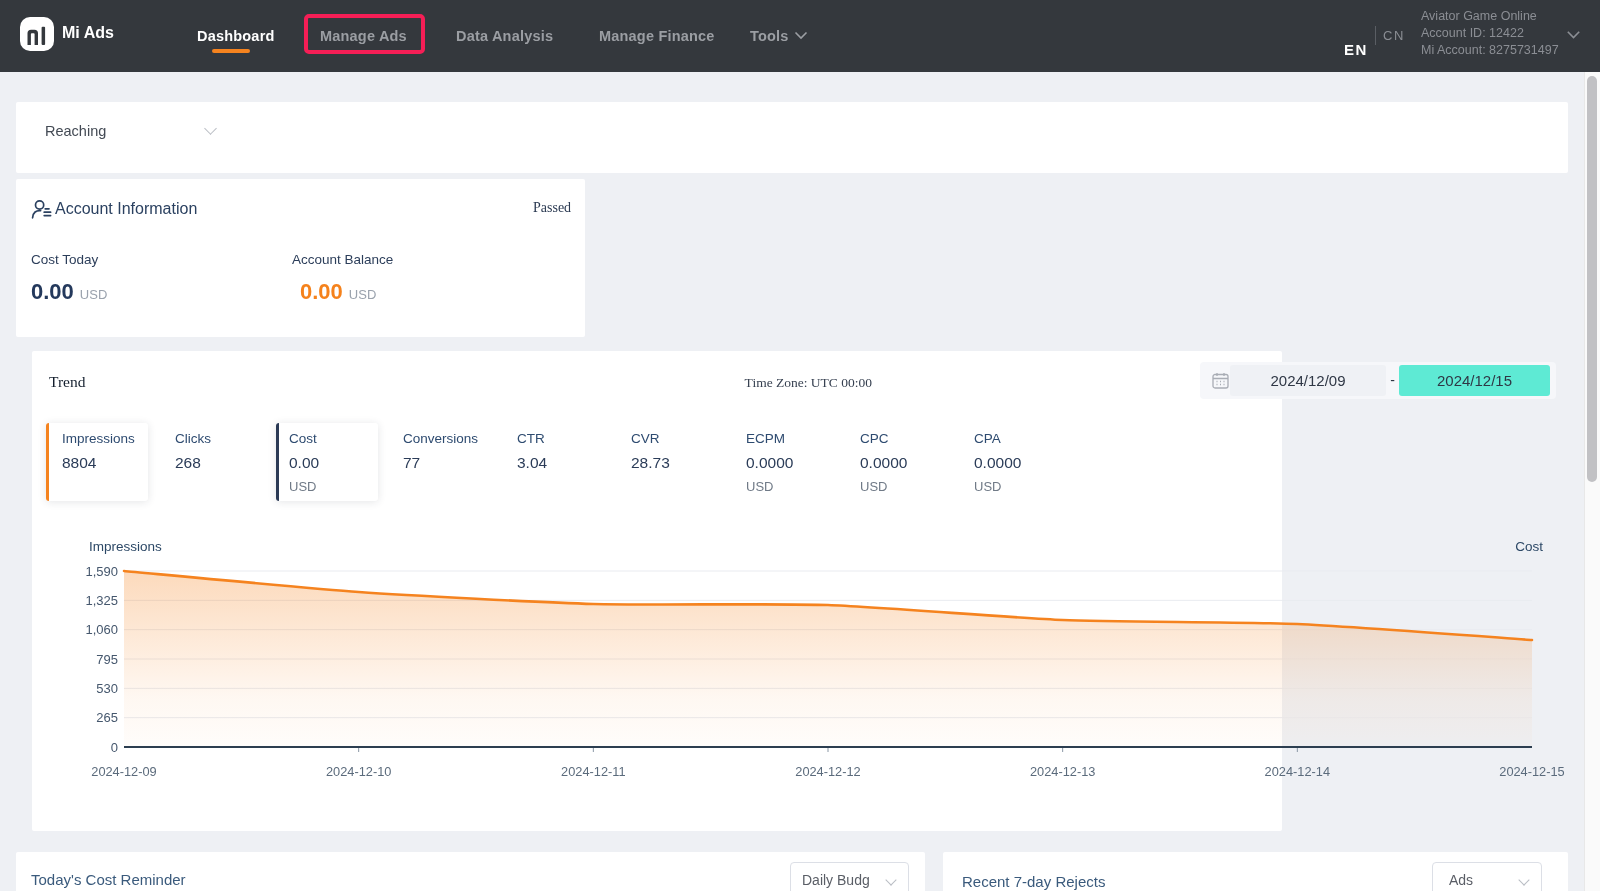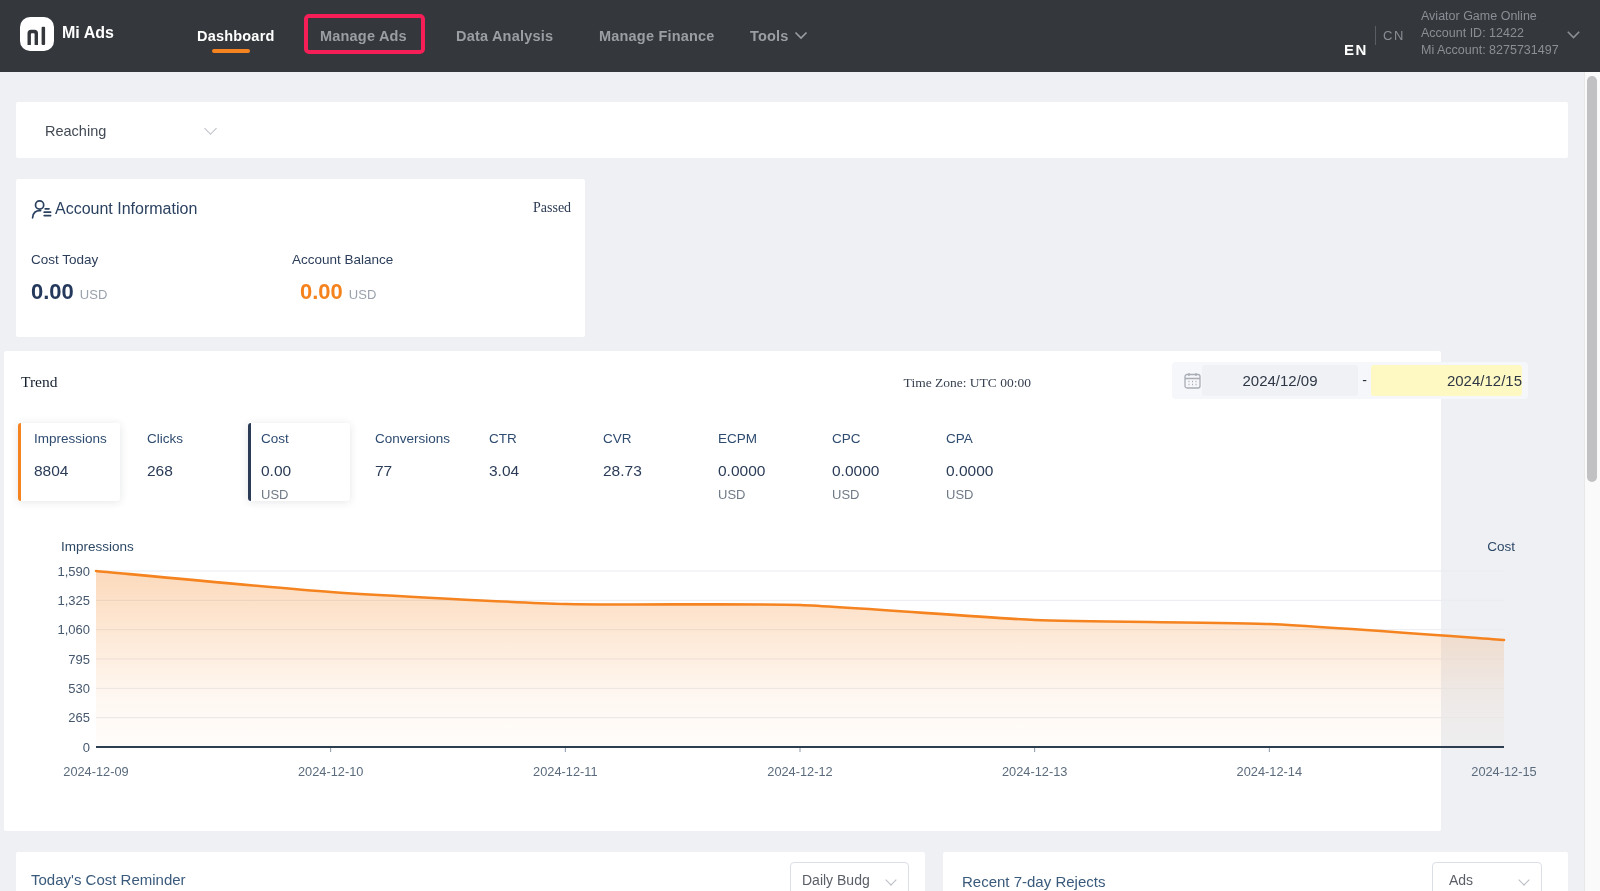--- a/index.html
+++ b/index.html
@@ -8,21 +8,21 @@
   .abs { position:absolute; }
   
   #hdr { position:absolute; left:0; top:0; width:1600px; height:72px; background:#34383d; }
   .navitem { position:absolute; top:28px; font-size:14.5px; font-weight:bold; color:#9b9ea3; letter-spacing:0.2px; }
   .chev { display:inline-block; width:9px; height:9px; border-right:1.8px solid #9b9ea3; border-bottom:1.8px solid #9b9ea3; transform:rotate(45deg); }
   
   .card { position:absolute; background:#fff; border-radius:2px; }
   .ddl { position:absolute; background:#fff; border:1px solid #dcdfe6; border-radius:4px; height:36px; font-size:14px; color:#5a5e66; line-height:34px; }
   .mcol { position:absolute; top:80px; }
   .ml { font-size:13.5px; color:#2e4b70; }
-  .mv { font-size:15.5px; color:#2b3c58; margin-top:16px; }
+  .mv { font-size:15.5px; color:#2b3c58; margin-top:8px; }
   .mu { font-size:13px; color:#707a87; margin-top:7px; }
 </style>
 </head>
 <body>
 
 <div id="hdr">
   <svg class="abs" style="left:20px;top:17px" width="34" height="34" viewBox="0 0 34 34">
     <rect x="0" y="0" width="34" height="34" rx="10" fill="#ffffff"></rect>
     <path fill="#34383d" d="M7.5,28 L7.5,16.3 Q7.5,12.7 11.1,12.7 L14.4,12.7 Q18,12.7 18,16.3 L18,28 L14.6,28 L14.6,17.1 Q14.6,16.2 13.7,16.2 L11.8,16.2 Q10.9,16.2 10.9,17.1 L10.9,28 Z"></path>
     <rect x="21.6" y="9.7" width="3.5" height="18.3" rx="1" fill="#34383d"></rect>
@@ -49,52 +49,52 @@
     Aviator Game Online<br>Account ID: 12422<br>Mi Account: 8275731497
   </div>
   <svg class="abs" style="left:1566px;top:30px;" width="15" height="10" viewBox="0 0 15 10" fill="none" stroke="#8b8e94" stroke-width="1.6">
       <polyline points="1.8,1.8 7.5,7.6 13.2,1.8"></polyline>
     </svg>
 </div>
 
 <div class="abs" style="left:1584px;top:72px;width:16px;height:819px;background:#fafafa;border-left:1px solid #e8e8e8;"></div>
 <div class="abs" style="left:1587px;top:76px;width:10px;height:406px;border-radius:5px;background:#c1c1c4;"></div>
 
-<div class="card" style="left:16px;top:102px;width:1552px;height:56px;">
+<div class="card" style="left:16px;top:102px;width:1552px;height:71px;">
   <div class="abs" style="left:29px;top:21px;font-size:14.5px;color:#434a54;">Reaching</div>
   <span class="chev" style="position:absolute;left:190px;top:22px;border-color:#b9bdc4;"></span>
 </div>
 
 <div class="card" style="left:16px;top:179px;width:569px;height:158px;">
   <svg class="abs" style="left:15px;top:19px" width="22" height="22" viewBox="0 0 22 22" fill="none" stroke="#2b4160" stroke-width="1.7" stroke-linecap="round">
     <circle cx="8.6" cy="7" r="4.1"></circle>
     <path d="M1.6,19.8 C1.9,14.4 5.3,12.2 9.6,12.6"></path>
     <path d="M14.2,10.8 L18,10.8 M13.2,14.2 L19.6,14.2 M13.2,17.6 L19.6,17.6"></path>
   </svg>
   <div class="abs" style="left:39px;top:21px;font-size:16px;color:#2b4160;">Account Information</div>
   <div class="abs" style="left:517px;top:21px;font-size:14px;font-family:'Liberation Serif',serif;color:#2b3a52;">Passed</div>
   <div class="abs" style="left:15px;top:73px;font-size:13.5px;color:#2c3e5a;">Cost Today</div>
   <div class="abs" style="left:15px;top:100px;font-size:22px;font-weight:bold;color:#24395c;">0.00<span style="font-size:13px;font-weight:normal;color:#9aa2ad;margin-left:6px;">USD</span></div>
   <div class="abs" style="left:276px;top:73px;font-size:13.5px;color:#2c3e5a;">Account Balance</div>
   <div class="abs" style="left:284px;top:100px;font-size:22px;font-weight:bold;color:#f5821c;">0.00<span style="font-size:13px;font-weight:normal;color:#9aa2ad;margin-left:6px;">USD</span></div>
 </div>
 
-<div class="card" style="left:4px;top:351px;width:1437px;height:480px;">
+<div class="card" style="left:32px;top:351px;width:1250px;height:480px;">
   <div class="abs" style="left:17px;top:22px;font-size:15.5px;font-family:'Liberation Serif',serif;color:#141f2e;">Trend</div>
   <div class="abs" style="right:410px;top:24px;font-size:13.5px;font-family:'Liberation Serif',serif;color:#374151;">Time Zone: UTC 00:00</div>
 
   <div class="abs" style="left:1168px;top:11px;width:356px;height:37px;background:#f6f7fa;border-radius:4px;">
     <svg class="abs" style="left:12px;top:10px;" width="17" height="17" viewBox="0 0 17 17" fill="none" stroke="#a9adb5" stroke-width="1.3">
       <rect x="1" y="2.5" width="15" height="13.5" rx="2"></rect>
       <path d="M1,6.5 H16 M5,1 V4 M12,1 V4"></path>
       <path stroke-width="1.6" d="M4.5,9.5 h1 M8,9.5 h1 M11.5,9.5 h1 M4.5,12.5 h1 M8,12.5 h1 M11.5,12.5 h1"></path>
     </svg>
     <div class="abs" style="left:30px;top:3px;width:156px;height:31px;background:#eff1f5;border-radius:3px;font-size:15px;color:#2f3745;text-align:center;line-height:31px;">2024/12/09</div>
     <div class="abs" style="left:186px;top:3px;width:13px;text-align:center;font-size:14px;color:#2f3745;line-height:31px;">-</div>
-    <div class="abs" style="left:199px;top:3px;width:151px;height:31px;background:#fef9c3;border-radius:3px;font-size:15px;color:#2f3745;text-align:right;line-height:31px;">2024/12/15</div>
+    <div class="abs" style="left:199px;top:3px;width:151px;height:31px;background:#5eead4;border-radius:3px;font-size:15px;color:#2f3745;text-align:center;line-height:31px;">2024/12/15</div>
   </div>
 
   <div class="abs" style="left:14px;top:72px;width:102px;height:78px;background:#fff;border-left:3px solid #f5831f;border-radius:3px;box-shadow:0 1px 8px rgba(31,45,61,0.12);"></div>
   <div class="abs" style="left:244px;top:72px;width:102px;height:78px;background:#fff;border-left:3px solid #2b3a55;border-radius:3px;box-shadow:0 1px 8px rgba(31,45,61,0.12);"></div>
   <div class="mcol" style="left:30px;">
       <div class="ml">Impressions</div>
       <div class="mv">8804</div>
     </div>
   <div class="mcol" style="left:143px;">
       <div class="ml">Clicks</div>

